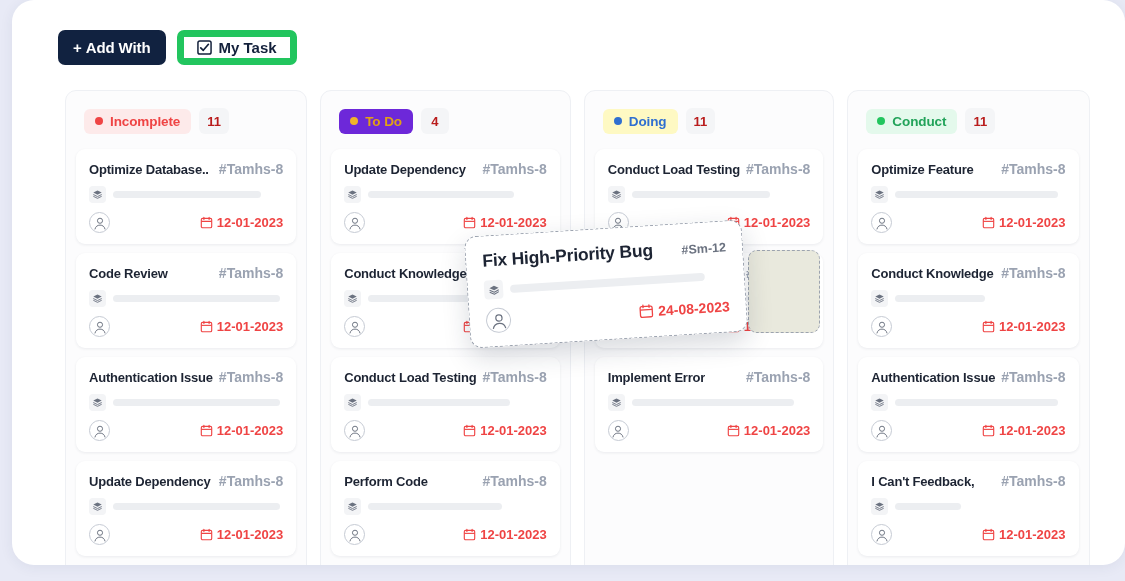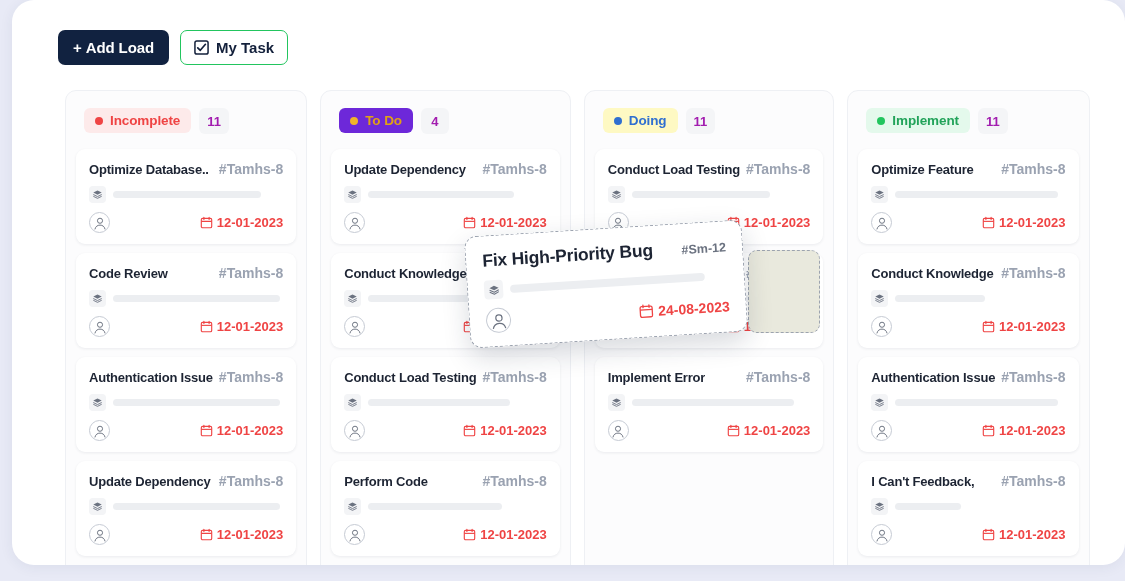--- a/index.html
+++ b/index.html
@@ -53,21 +53,21 @@
     display: flex;
     align-items: center;
     gap: 4px;
     white-space: nowrap;
   }
   .btn-add .plus { font-size: 15px; font-weight: bold; }
 
   .btn-mytask {
     background: #ffffff;
     color: #13203b;
-    border: 1px solid #22c55e;
+    border: 7px solid #22c55e;
     border-radius: 7px;
     height: 35px;
     padding: 0 13px;
     font-size: 15px;
     font-weight: bold;
     font-family: "Liberation Sans", sans-serif;
     cursor: pointer;
     display: flex;
     align-items: center;
     gap: 7px;
@@ -89,21 +89,21 @@
     width: 251px;
     background: #fcfcfd;
     border: 1px solid #eef0f4;
     border-radius: 11px;
     padding: 17px 10px 14px 10px;
     min-height: 445px;
   }
 
   .col-head {
     display: flex;
-    align-items: flex-start;
+    align-items: center;
     gap: 8px;
     margin: 0 0 15px 8px;
   }
 
   .status-pill {
     display: inline-flex;
     align-items: center;
     gap: 7px;
     height: 25px;
     padding: 0 11px;
@@ -117,21 +117,21 @@
 
   .count-chip {
     display: inline-flex;
     align-items: center;
     justify-content: center;
     min-width: 28px;
     height: 26px;
     padding: 0 8px;
     border-radius: 6px;
     background: #f4f5f7;
-    color: #a21caf;
+    color: #b91c1c;
     font-size: 13px;
     font-weight: bold;
   }
 
   
   .card {
     background: #ffffff;
     border-radius: 9px;
     box-shadow: 0 1px 3px rgba(30,40,70,0.08);
     padding: 12px 13px 11px 13px;
@@ -250,21 +250,21 @@
   }
 </style>
 </head>
 <body>
 
 <div class="app-shell">
 
   <div class="toolbar">
     <button class="btn-add">
       <span class="plus">+</span>
-      <span>Add Load</span>
+      <span>Add With</span>
     </button>
     <button class="btn-mytask">
       <span class="check-icon">
         <svg viewBox="0 0 16 16" width="15" height="15">
           <rect x="1" y="1" width="14" height="14" rx="2" fill="none" stroke="#13203b" stroke-width="1.6"></rect>
           <path d="M4 8.3 L6.7 11 L12.2 4.6" fill="none" stroke="#13203b" stroke-width="1.8" stroke-linecap="round" stroke-linejoin="round"></path>
         </svg>
       </span>
       <span>My Task</span>
     </button>
@@ -647,21 +647,21 @@
                 </svg></span>
               <span>12-01-2023</span>
             </span>
           </div>
         </div>
       </div>
       <div class="column">
         <div class="col-head">
           <span class="status-pill" style="background:#e4f9ec;color:#22a35a">
             <span class="dot" style="background:#22c55e"></span>
-            <span>Implement</span>
+            <span>Conduct</span>
           </span>
           <span class="count-chip">11</span>
         </div>
         <div class="card">
           <div class="card-top">
             <span class="card-title">Optimize Feature</span>
             <span class="card-tag">#Tamhs-8</span>
           </div>
           <div class="card-mid">
             <span class="layers-box">

